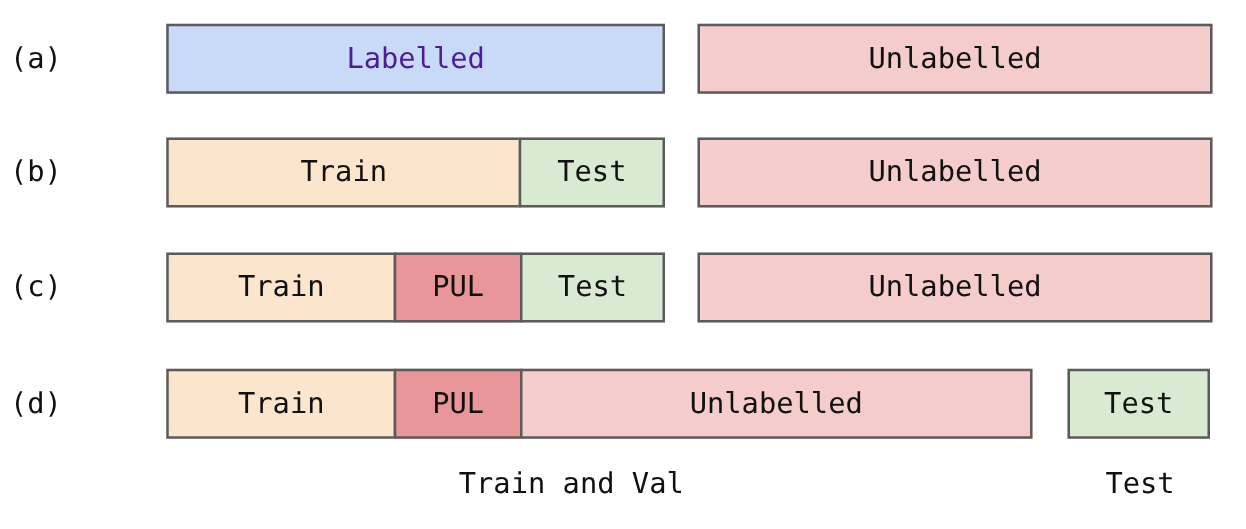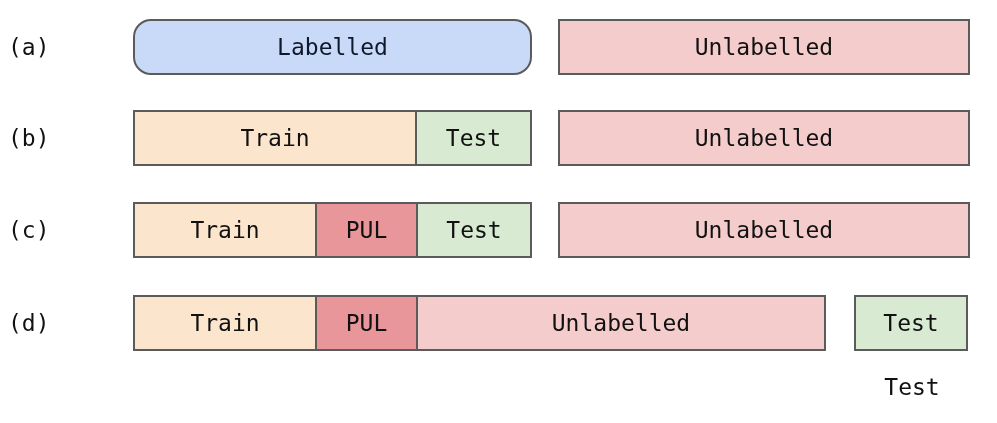--- a/index.html
+++ b/index.html
@@ -41,30 +41,31 @@
     font-size: 23px;
     color: #111111;
     white-space: nowrap;
   }
 </style>
 </head>
 <body>
 
 <div id="canvas">
     <div class="row-label" style="top: 36px;">(a)</div>
-    <div class="seg-box" style="left: 133px; top: 19px; width: 399px; height: 56px; background: rgb(201, 218, 248); border-color: rgb(91, 91, 91); color: #0f172a; border-radius: 18px;">Labelled</div>
+    <div class="seg-box" style="left: 133px; top: 19px; width: 399px; height: 56px; background: rgb(201, 218, 248); border-color: rgb(91, 91, 91); color: #4c1d95;">Labelled</div>
     <div class="seg-box" style="left: 558px; top: 19px; width: 412px; height: 56px; background: rgb(244, 204, 204); border-color: rgb(91, 91, 91); color: rgb(17, 17, 17);">Unlabelled</div>
     <div class="row-label" style="top: 127px;">(b)</div>
     <div class="seg-box" style="left: 133px; top: 110px; width: 284px; height: 56px; background: rgb(252, 229, 205); border-color: rgb(91, 91, 91); color: rgb(17, 17, 17);">Train</div>
     <div class="seg-box" style="left: 415px; top: 110px; width: 117px; height: 56px; background: rgb(217, 234, 211); border-color: rgb(91, 91, 91); color: rgb(17, 17, 17);">Test</div>
     <div class="seg-box" style="left: 558px; top: 110px; width: 412px; height: 56px; background: rgb(244, 204, 204); border-color: rgb(91, 91, 91); color: rgb(17, 17, 17);">Unlabelled</div>
     <div class="row-label" style="top: 219px;">(c)</div>
     <div class="seg-box" style="left: 133px; top: 202px; width: 184px; height: 56px; background: rgb(252, 229, 205); border-color: rgb(91, 91, 91); color: rgb(17, 17, 17);">Train</div>
     <div class="seg-box" style="left: 315px; top: 202px; width: 103px; height: 56px; background: rgb(232, 150, 153); border-color: rgb(91, 91, 91); color: rgb(17, 17, 17);">PUL</div>
     <div class="seg-box" style="left: 416px; top: 202px; width: 116px; height: 56px; background: rgb(217, 234, 211); border-color: rgb(91, 91, 91); color: rgb(17, 17, 17);">Test</div>
     <div class="seg-box" style="left: 558px; top: 202px; width: 412px; height: 56px; background: rgb(244, 204, 204); border-color: rgb(91, 91, 91); color: rgb(17, 17, 17);">Unlabelled</div>
     <div class="row-label" style="top: 312px;">(d)</div>
     <div class="seg-box" style="left: 133px; top: 295px; width: 184px; height: 56px; background: rgb(252, 229, 205); border-color: rgb(91, 91, 91); color: rgb(17, 17, 17);">Train</div>
     <div class="seg-box" style="left: 315px; top: 295px; width: 103px; height: 56px; background: rgb(232, 150, 153); border-color: rgb(91, 91, 91); color: rgb(17, 17, 17);">PUL</div>
     <div class="seg-box" style="left: 416px; top: 295px; width: 410px; height: 56px; background: rgb(244, 204, 204); border-color: rgb(91, 91, 91); color: rgb(17, 17, 17);">Unlabelled</div>
     <div class="seg-box" style="left: 854px; top: 295px; width: 114px; height: 56px; background: rgb(217, 234, 211); border-color: rgb(91, 91, 91); color: rgb(17, 17, 17);">Test</div>
+    <div class="caption" style="left: 457px; top: 374px; color: rgb(17, 17, 17);">Train and Val</div>
     <div class="caption" style="left: 912px; top: 374px; color: rgb(17, 17, 17);">Test</div>
   </div>
 
 </body></html>

